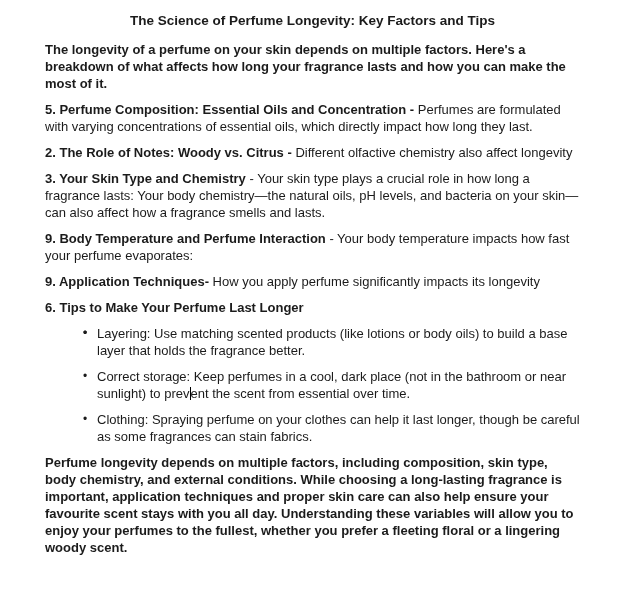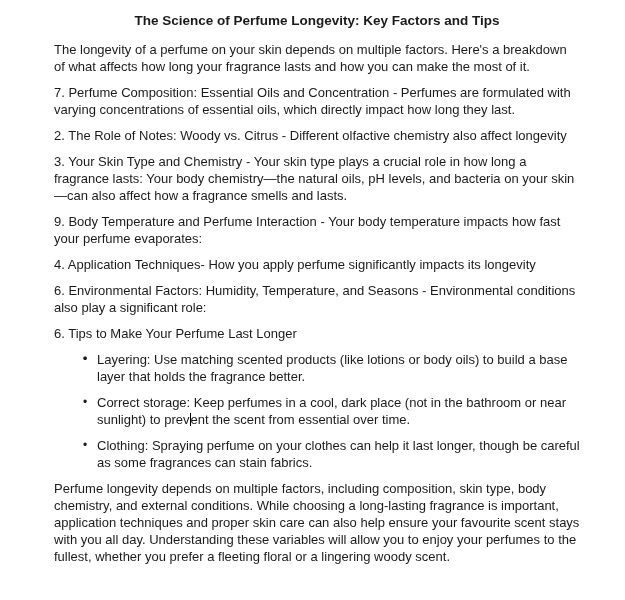--- a/index.html
+++ b/index.html
@@ -16,28 +16,28 @@
   }
   .page {
     box-sizing: border-box;
     width: 625px;
     height: 600px;
     padding: 12px 45px 0 45px;
     font-size: 13px;
     line-height: 17px;
     cursor: text;
   }
-  p { margin: 0 0 9px 9px; }
+  p { margin: 0 0 9px 0; }
   .title {
     text-align: center;
     font-weight: bold;
     font-size: 13.5px;
     margin-bottom: 12px;
   }
-  .bold { font-weight: normal; }
+  .bold { font-weight: bold; }
   ul.tips {
     list-style: none;
     margin: 0 0 9px 0;
     padding: 0 0 0 38px;
   }
   ul.tips li {
     position: relative;
     padding-left: 14px;
     margin-bottom: 9px;
   }
@@ -58,48 +58,44 @@
 </head>
 <body>
 
 <div class="page">
 
   <p class="title">The Science of Perfume Longevity: Key Factors and Tips</p>
 
   <p class="bold">The longevity of a perfume on your skin depends on multiple factors. Here's a breakdown of what affects how long your fragrance lasts and how you can make the most of it.</p>
 
   <p>
-    <span class="bold">7. Perfume Composition: Essential Oils and Concentration -</span>
+    <span class="bold">5. Perfume Composition: Essential Oils and Concentration -</span>
     <span>Perfumes are formulated with varying concentrations of essential oils, which directly impact how long they last.</span>
   </p>
 
   <p>
     <span class="bold">2. The Role of Notes: Woody vs. Citrus -</span>
     <span>Different olfactive chemistry also affect longevity</span>
   </p>
 
   <p>
     <span class="bold">3. Your Skin Type and Chemistry</span>
     <span>- Your skin type plays a crucial role in how long a fragrance lasts: Your body chemistry—the natural oils, pH levels, and bacteria on your skin—can also affect how a fragrance smells and lasts.</span>
   </p>
 
   <p>
     <span class="bold">9. Body Temperature and Perfume Interaction</span>
     <span>- Your body temperature impacts how fast your perfume evaporates:</span>
   </p>
 
   <p>
-    <span class="bold">4. Application Techniques-</span>
+    <span class="bold">9. Application Techniques-</span>
     <span>How you apply perfume significantly impacts its longevity</span>
   </p>
 
-  <p>
-    <span class="bold">6. Environmental Factors: Humidity, Temperature, and Seasons -</span>
-    <span>Environmental conditions also play a significant role:</span>
-  </p>
 
   <p class="bold">6. Tips to Make Your Perfume Last Longer</p>
 
   <ul class="tips">
     <li>
       <span class="bullet">•</span>
     </li>
     <li>
       <span class="bullet">•</span>
       <span>Layering: Use matching scented products (like lotions or body oils) to build a base layer that holds the fragrance better.</span>

